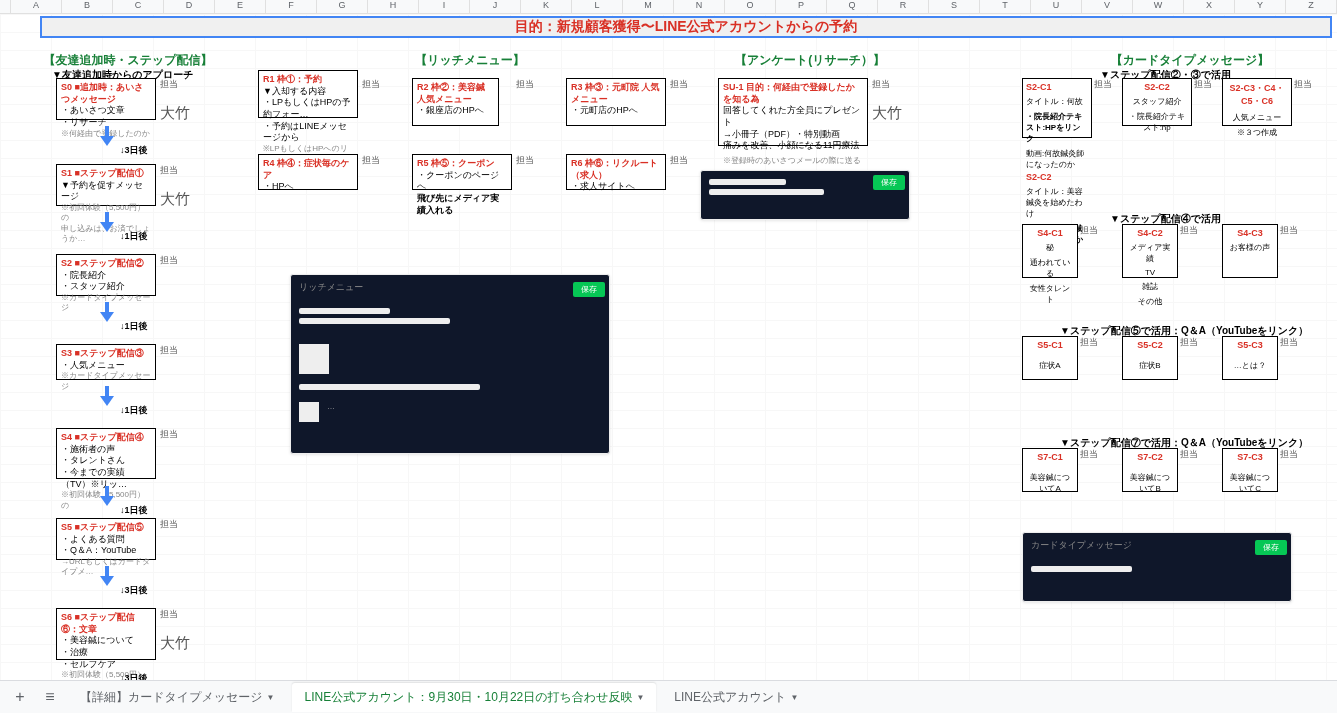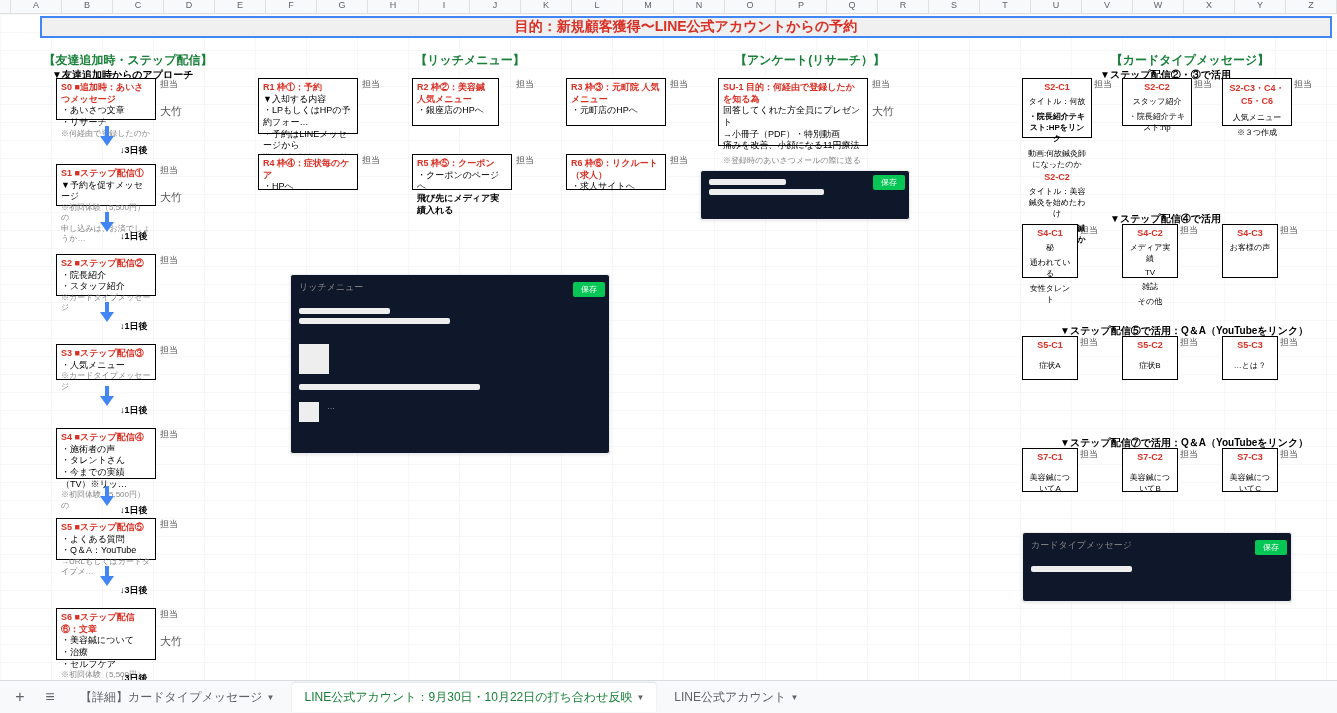--- a/index.html
+++ b/index.html
@@ -20,21 +20,21 @@
 .sh-green { color: #188038; }
 
 .subhead { position: absolute; font-size: 10px; font-weight: bold; text-align: center; }
 
 .box { position: absolute; border: 1px solid #000; background: #fff; padding: 3px 4px; font-size: 9px; line-height: 1.3; }
 .box .hdr { font-weight: bold; color: #d93025; }
 .box .line { color: #000; }
 .box .note { color: #888; font-size: 8px; }
 
 .tantou { position: absolute; font-size: 9px; color: #555; }
-.tname { position: absolute; font-size: 11px; color: #555; text-align: center; }
+.tname { position: absolute; font-size: 15px; color: #555; text-align: center; }
 
 .arrow { position: absolute; width: 14px; height: 20px; }
 .arrow::before { content: ''; position: absolute; left: 5px; top: 0; width: 4px; height: 12px; background: #4285f4; }
 .arrow::after { content: ''; position: absolute; left: 0; top: 10px; border-left: 7px solid transparent; border-right: 7px solid transparent; border-top: 10px solid #4285f4; }
 
 .daylabel { position: absolute; font-size: 9px; font-weight: bold; }
 
 .mockup { position: absolute; background: #0f172a; border: 1px solid #eee; border-radius: 3px; box-shadow: 0 1px 3px rgba(0,0,0,0.1); }
 .mockup .mtitle { font-size: 9px; color: #888; padding: 6px 8px; }
 .mockup .mbody { padding: 4px 8px; }
@@ -165,21 +165,21 @@
       <div class="hdr">S6 ■ステップ配信⑥：文章</div>
       <div class="line">・美容鍼について</div>
       <div class="line">・治療</div>
       <div class="line">・セルフケア</div>
       <div class="note">※初回体験（5,500円）の</div>
     </div>
     <div class="tantou" style="left:160px;top:594px">担当</div>
     <div class="tname" style="left:160px;top:620px">大竹</div>
     <div class="daylabel" style="left:120px;top:658px">↓3日後</div>
 
-    <div class="box" style="left:258px;top:64px;width:100px;height:56px">
+    <div class="box" style="left:258px;top:56px;width:100px;height:48px">
       <div class="hdr">R1 枠①：予約</div>
       <div class="line">▼入却する内容</div>
       <div class="line">・LPもしくはHPの予約フォー…</div>
       <div class="line">・予約はLINEメッセージから</div>
       <div class="note">※LPもしくはHPへのリンク</div>
     </div>
     <div class="tantou" style="left:362px;top:64px">担当</div>
 
     <div class="box" style="left:412px;top:64px;width:87px;height:48px">
       <div class="hdr">R2 枠②：美容鍼 人気メニュー</div>
@@ -240,21 +240,21 @@
         <div class="mline" style="width:60%;margin-top:10px"></div>
       </div>
       <div class="mrow">
           <span class="mthumb" style="width:20px;height:20px"></span>
           <span style="flex:1">…</span>
         </div>
     </div>
 
     <div class="subhead" style="left:1100px;top:54px">▼ステップ配信②・③で活用</div>
 
-    <div class="cardbox" style="left:1022px;top:64px;width:70px;height:60px;text-align:center">
+    <div class="cardbox" style="left:1022px;top:64px;width:70px;height:60px;text-align:left">
       <div class="ch-red">S2-C1</div>
       <div class="ch-txt">タイトル：何故</div>
       <div class="ch-txt" style="font-weight:bold">・院長紹介テキスト:HPをリンク</div>
       <div class="ch-txt">動画:何故鍼灸師になったのか</div>
       <div class="ch-red" style="margin-top:2px">S2-C2</div>
       <div class="ch-txt">タイトル：美容鍼灸を始めたわけ</div>
       <div class="ch-txt" style="font-weight:bold">・動画：美容鍼を始めたきっかけ</div>
     </div>
     <div class="tantou" style="left:1094px;top:64px">担当</div>
 

